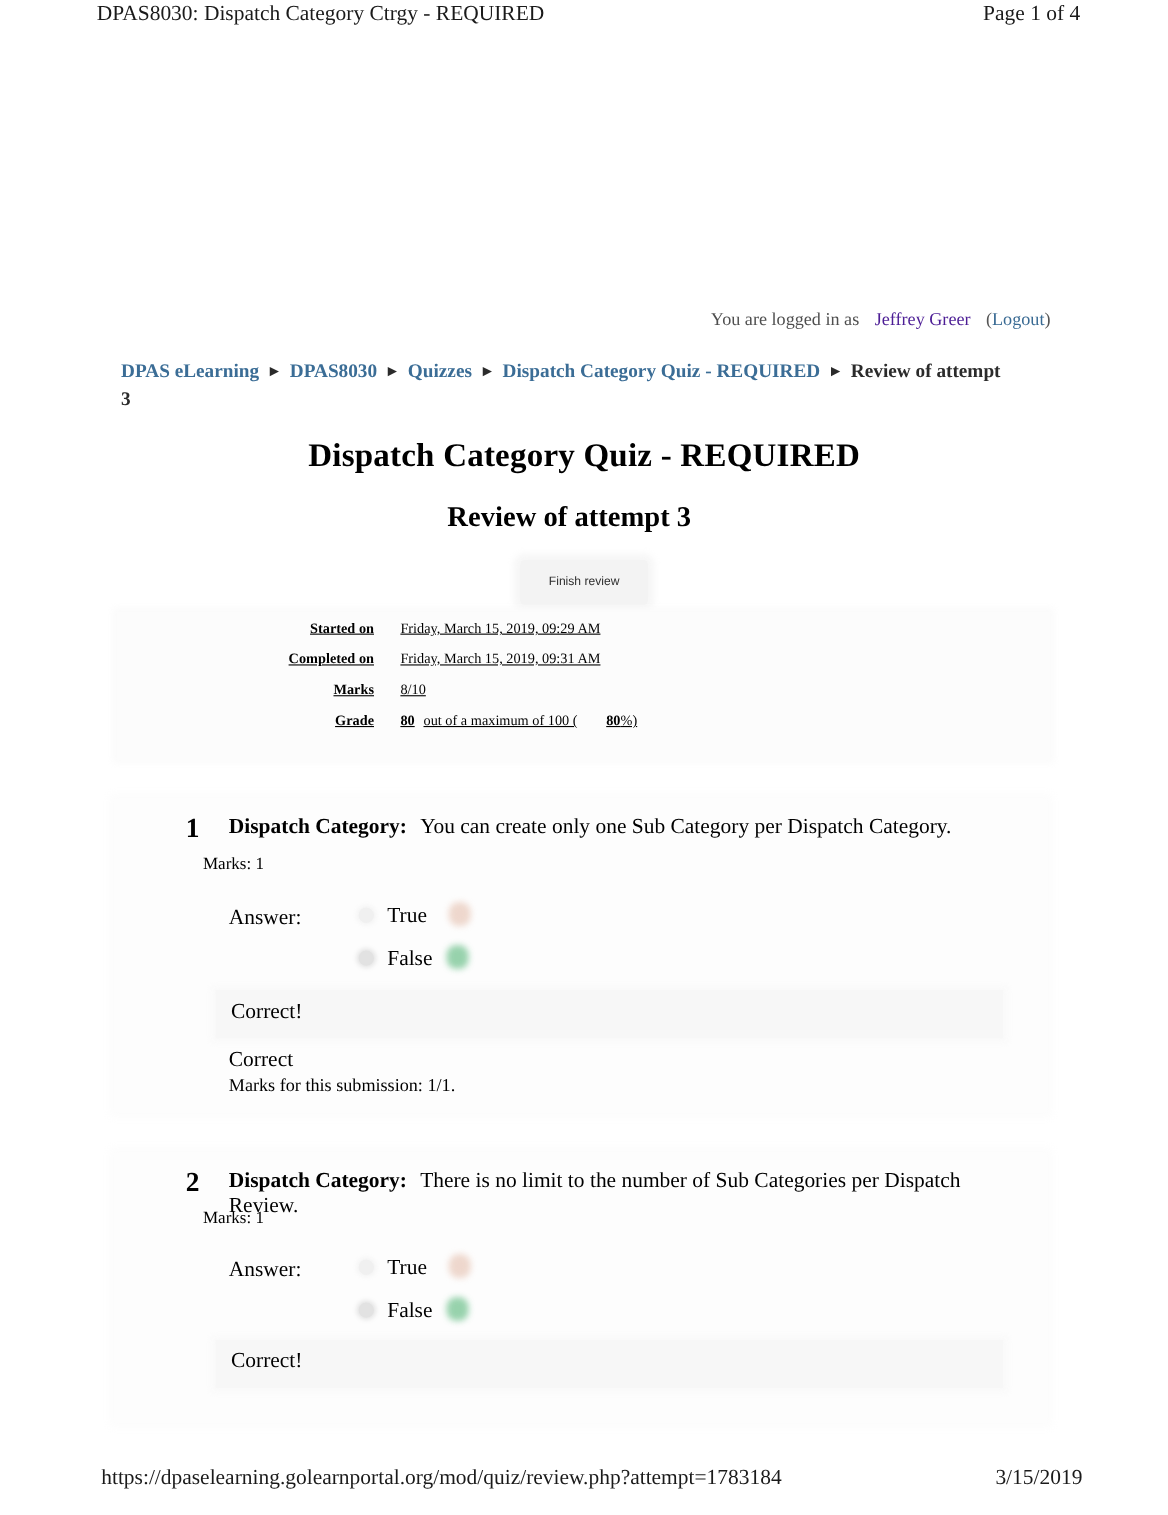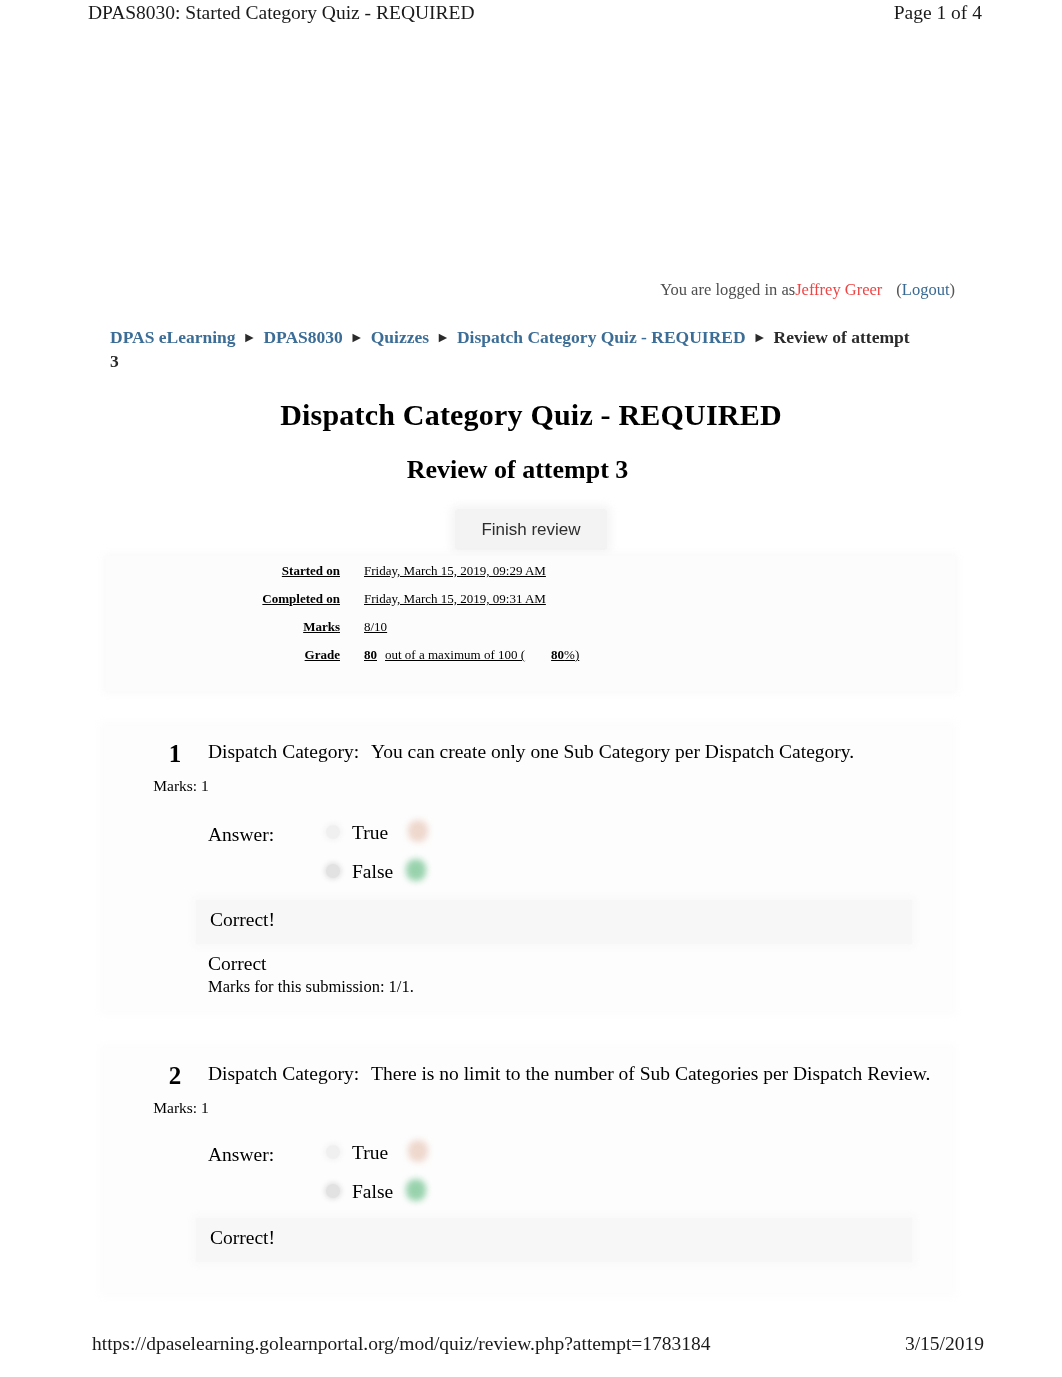--- a/index.html
+++ b/index.html
@@ -73,21 +73,22 @@
     position: absolute;
     top: 280px;
     left: 0;
     width: 955px;
     text-align: right;
     font-size: 16.5px;
     color: #4f4f4f;
     white-space: nowrap;
   }
   .logininfo .uname {
-    color: #ef4444;
+    color: #4c1d95;
+    margin-left: 14px;
     margin-right: 14px;
   }
   .logininfo .paren { color: #555555; }
   .logininfo .logout { color: #396a93; }
 
   .breadcrumb {
     position: absolute;
     top: 326px;
     left: 110px;
     width: 800px;
@@ -140,21 +141,21 @@
     text-align: center;
   }
   .finish-review-btn {
     display: inline-block;
     background: #f3f3f3;
     color: #2d2d2d;
     border: none;
     border-radius: 4px;
     padding: 11px 26px;
     font-family: "Liberation Sans", "DejaVu Sans", sans-serif;
-    font-size: 17px;
+    font-size: 11px;
     line-height: 19px;
     box-shadow: 0 0 7px 5px rgba(244,244,244,0.85);
     cursor: pointer;
   }
 
   
   .summary-panel {
     position: absolute;
     top: 556px;
     left: 106px;
@@ -218,34 +219,35 @@
     display: block;
     margin-left: -18px;
   }
   .qmarks {
     font-size: 15.5px;
     line-height: 20px;
     display: block;
     margin-top: 8px;
     margin-left: -6px;
     white-space: nowrap;
+    text-align: right;
   }
 
   .qbody {
     position: absolute;
     left: 104px;
     top: 14px;
     width: 730px;
   }
   .qtext {
     font-size: 19.5px;
     line-height: 23px;
   }
   .qtext .qlabel {
-    font-weight: normal;
+    font-weight: bold;
     margin-top: 20px;
   }
   .qtext .qgap { display: inline-block; width: 12px; }
 
   .answer-row {
     position: absolute;
     left: 104px;
     width: 730px;
     font-size: 19.5px;
   }
@@ -340,21 +342,21 @@
   .result-sub {
     font-size: 16.5px;
     line-height: 20px;
     margin-top: 1px;
   }
 </style>
 </head>
 <body>
 
 <div class="print-header">
-  <span class="ph-left">DPAS8030: Started Category Quiz - REQUIRED</span>
+  <span class="ph-left">DPAS8030: Dispatch Category Ctrgy - REQUIRED</span>
   <span class="ph-right">Page 1 of 4</span>
 </div>
 
 <div class="page">
 
   <div class="logininfo">
     <span>You are logged in as</span><span class="uname">Jeffrey Greer</span><span class="paren">(</span><span class="logout">Logout</span><span class="paren">)</span>
   </div>
 
   <div class="breadcrumb">

